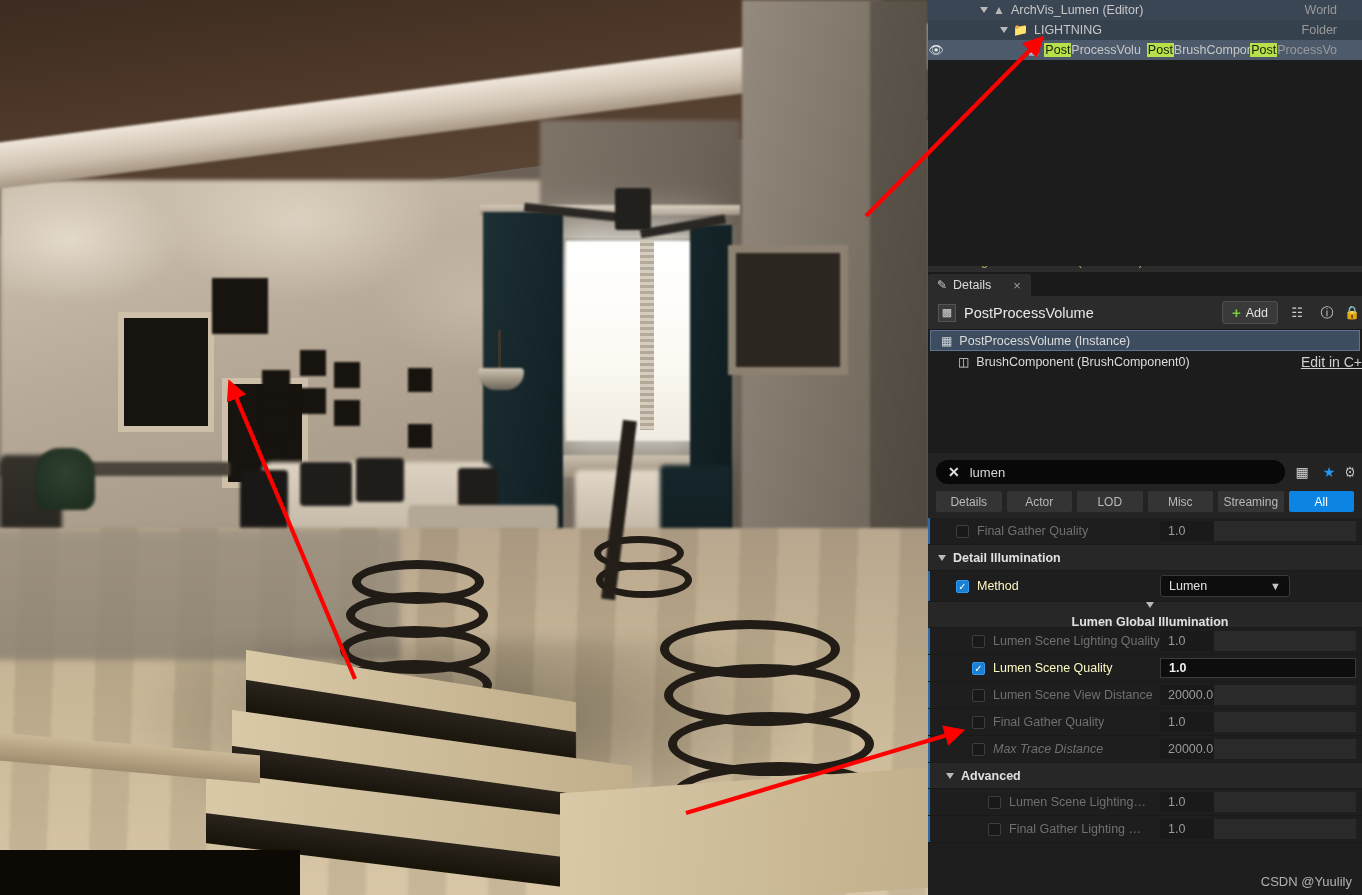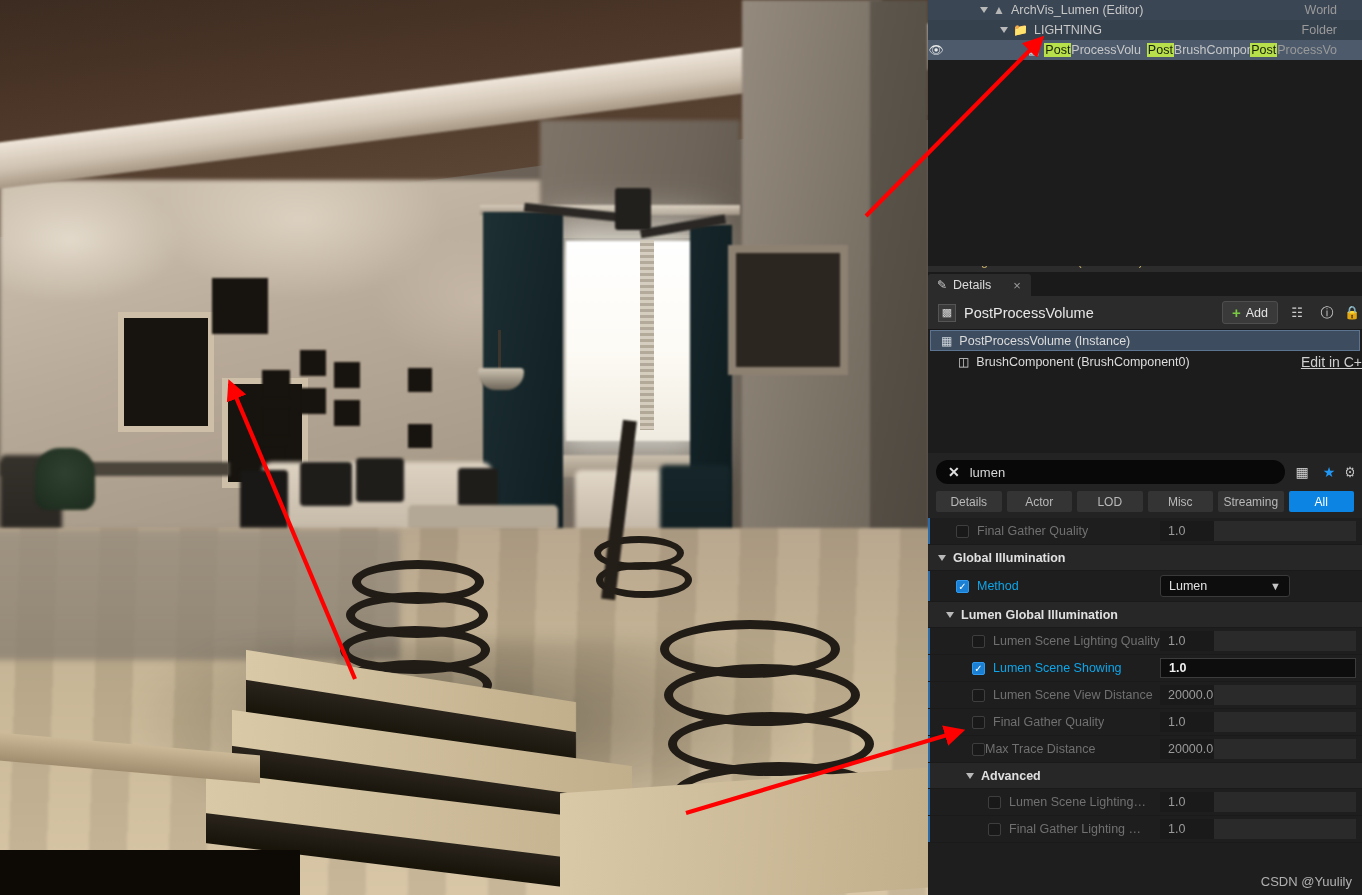--- a/index.html
+++ b/index.html
@@ -199,21 +199,21 @@
     font-weight:bold; color:#e0e0e0; position:relative; }
   .cat .tri-d { width:0;height:0;border-left:4.5px solid transparent;border-right:4.5px solid transparent;
     border-top:6px solid #b9b9b9; }
   .prow { height:27px; display:flex; align-items:center; border-bottom:1px solid #1a1a1a;
     position:relative; }
   .prow .chk { width:13px; height:13px; background:#191919; border:1px solid #3e3e3e;
     border-radius:2px; flex:none; display:flex; align-items:center; justify-content:center; }
   .prow .chk.on { background:#1b7fd4; border-color:#2f9af0; color:#fff; font-size:10px; }
   .plabel { font-size:12.5px; color:#707070; white-space:nowrap; overflow:hidden;
     text-overflow:ellipsis; }
-  .plabel.act { color:#0ea5e9; }
+  .plabel.act { color:#fef9c3; }
   .pval { position:absolute; left:232px; right:6px; height:20px;
     background:#2a2a2a; display:flex; align-items:center; }
   .pval .track { position:absolute; left:0; top:0; bottom:0; background:#1a1a1a; }
   .pval .num { position:relative; padding-left:8px; font-size:12.5px; color:#9a9a9a; }
   .pval.act { background:#0d0d0d; border:1px solid #3c3c3c; }
   .pval.act .num { color:#f0f0f0; font-weight:bold; }
   .combo { position:absolute; left:232px; width:130px; height:22px; background:#0d0d0d;
     border:1px solid #3a3a3a; border-radius:3px; display:flex; align-items:center;
     padding:0 8px; font-size:12.5px; color:#e2e2e2; }
   .chev { margin-left:auto; color:#c5c5c5; font-size:11px; }
@@ -400,54 +400,54 @@
         <span class="chk"></span>
         <span class="plabel" style="margin-left:8px;">Final Gather Quality</span>
         <span class="pval">
           <span class="track" style="width:54px;"></span>
           <span class="num">1.0</span>
         </span>
       </div>
 
       <div class="cat" style="padding-left:10px;">
         <span class="tri-d"></span>
-        <span>Global Illumination</span>
+        <span>Detail Illumination</span>
       </div>
       <div class="prow" style="height:31px;">
         <span class="lblue"></span>
         <span style="width:28px;"></span>
         <span class="chk on">✓</span>
         <span class="plabel act" style="margin-left:8px;">Method</span>
         <span class="combo">
           <span>Lumen</span>
           <span class="chev">▼</span>
         </span>
       </div>
 
-      <div class="cat" style="padding-left:18px;">
+      <div class="cat" style="padding-left:10px;flex-direction:column;">
         <span class="tri-d"></span>
         <span>Lumen Global Illumination</span>
       </div>
 
       <div class="prow">
         <span class="lblue"></span>
         <span style="width:44px;"></span>
         <span class="chk"></span>
         <span class="plabel" style="margin-left:8px;">Lumen Scene Lighting Quality</span>
         <span class="pval">
           <span class="track" style="width:54px;"></span>
           <span class="num">1.0</span>
         </span>
       </div>
 
       <div class="prow">
         <span class="lblue"></span>
         <span style="width:44px;"></span>
         <span class="chk on">✓</span>
-        <span class="plabel act" style="margin-left:8px;">Lumen Scene Showing</span>
+        <span class="plabel act" style="margin-left:8px;">Lumen Scene Quality</span>
         <span class="pval act">
           <span class="num">1.0</span>
         </span>
       </div>
 
       <div class="prow">
         <span class="lblue"></span>
         <span style="width:44px;"></span>
         <span class="chk"></span>
         <span class="plabel" style="margin-left:8px;">Lumen Scene View Distance</span>
@@ -465,28 +465,28 @@
         <span class="pval">
           <span class="track" style="width:54px;"></span>
           <span class="num">1.0</span>
         </span>
       </div>
 
       <div class="prow">
         <span class="lblue"></span>
         <span style="width:44px;"></span>
         <span class="chk"></span>
-        <span class="plabel" style="">Max Trace Distance</span>
+        <span class="plabel" style="margin-left:8px;font-style:italic;">Max Trace Distance</span>
         <span class="pval">
           <span class="track" style="width:54px;"></span>
           <span class="num">20000.0</span>
         </span>
       </div>
 
-      <div class="cat" style="padding-left:38px;">
+      <div class="cat" style="padding-left:18px;">
         <span class="lblue"></span>
         <span class="tri-d"></span>
         <span>Advanced</span>
       </div>
 
       <div class="prow">
         <span class="lblue"></span>
         <span style="width:60px;"></span>
         <span class="chk"></span>
         <span class="plabel" style="margin-left:8px;max-width:140px;">Lumen Scene Lighting Upd...</span>

